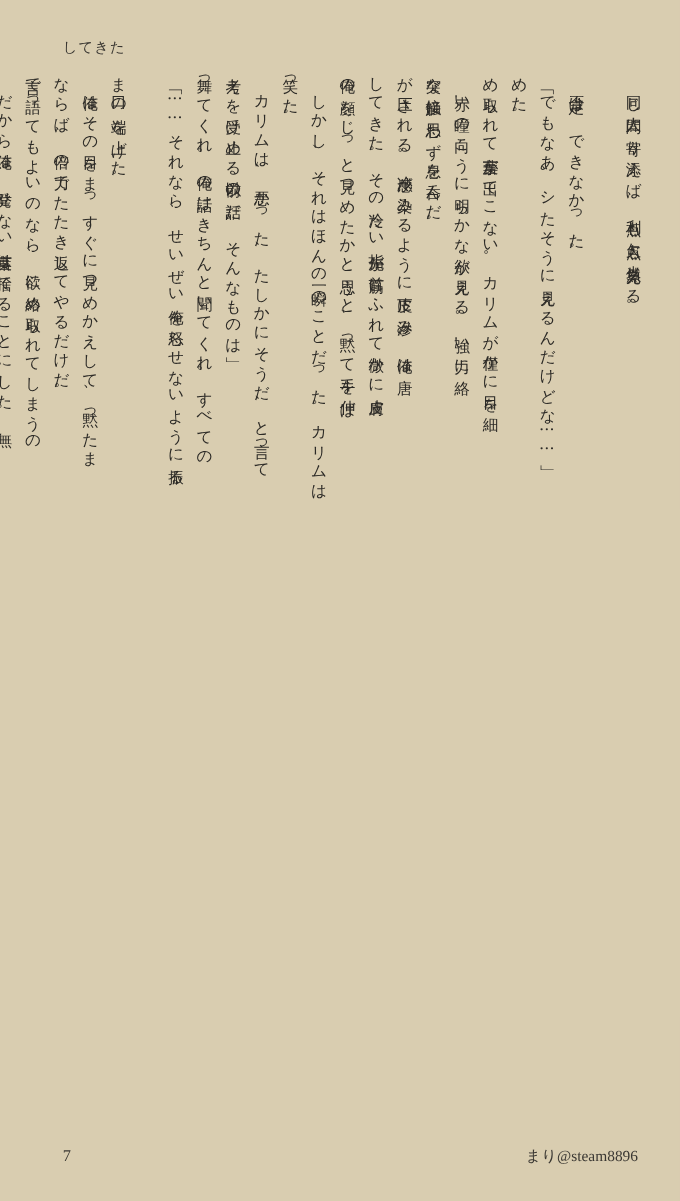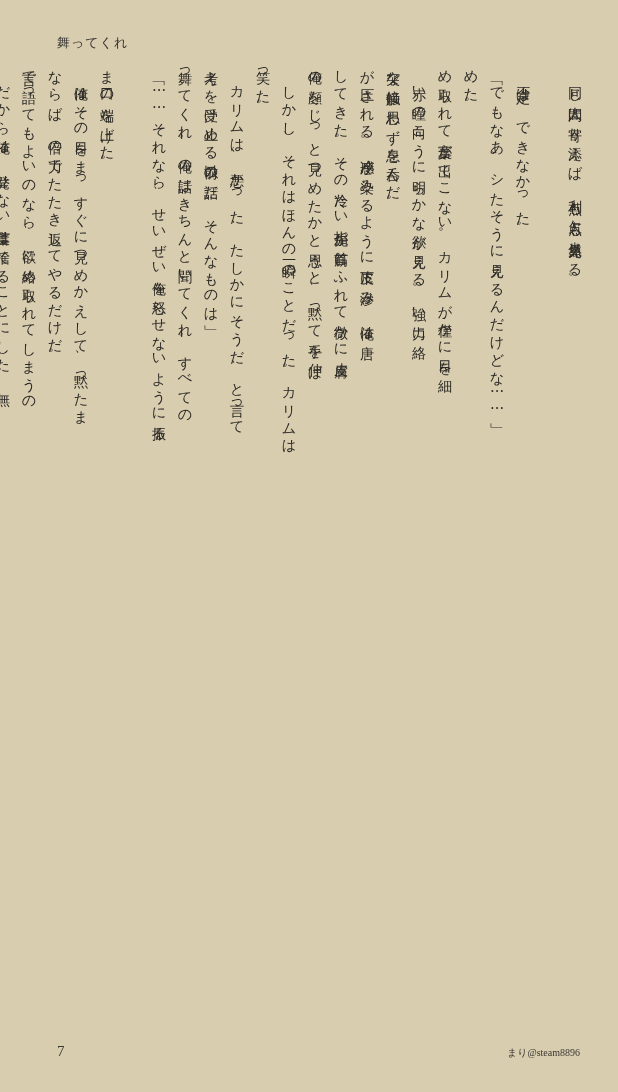--- a/index.html
+++ b/index.html
@@ -36,21 +36,21 @@
     left: 57px;
     bottom: 32px;
     font-size: 15px;
     color: #3a3732;
     font-family: "Liberation Serif", serif;
   }
   .footer-credit {
     position: absolute;
     right: 38px;
     bottom: 32px;
-    font-size: 10px;
+    font-size: 14px;
     color: #3a3732;
     font-family: "Liberation Serif", serif;
   }
   .body-area {
     position: absolute;
     top: 60px;
     left: 24px;
     right: 24px;
     height: 955px;
   }
@@ -80,21 +80,21 @@
   .vcol.indent {
     padding-top: 16px;
   }
   .vcol.spacer { width: 26px; }
 </style>
 </head>
 <body>
 
 <div class="page">
 
-  <div class="header-title">舞ってくれ</div>
+  <div class="header-title">してきた</div>
 
   <div class="body-area">
     <div class="vcols">
 
       <div class="vcol indent">だから俺は、発せない言葉は捨てることにした。無</div>
       <div class="vcol">言で語ってもよいのなら、欲に絡め取られてしまうの</div>
       <div class="vcol">ならば、倍の力でたたき返してやるだけだ。</div>
       <div class="vcol indent">俺はその目をまっすぐに見つめかえして、黙ったま</div>
       <div class="vcol">ま口の端を上げた。</div>
 

